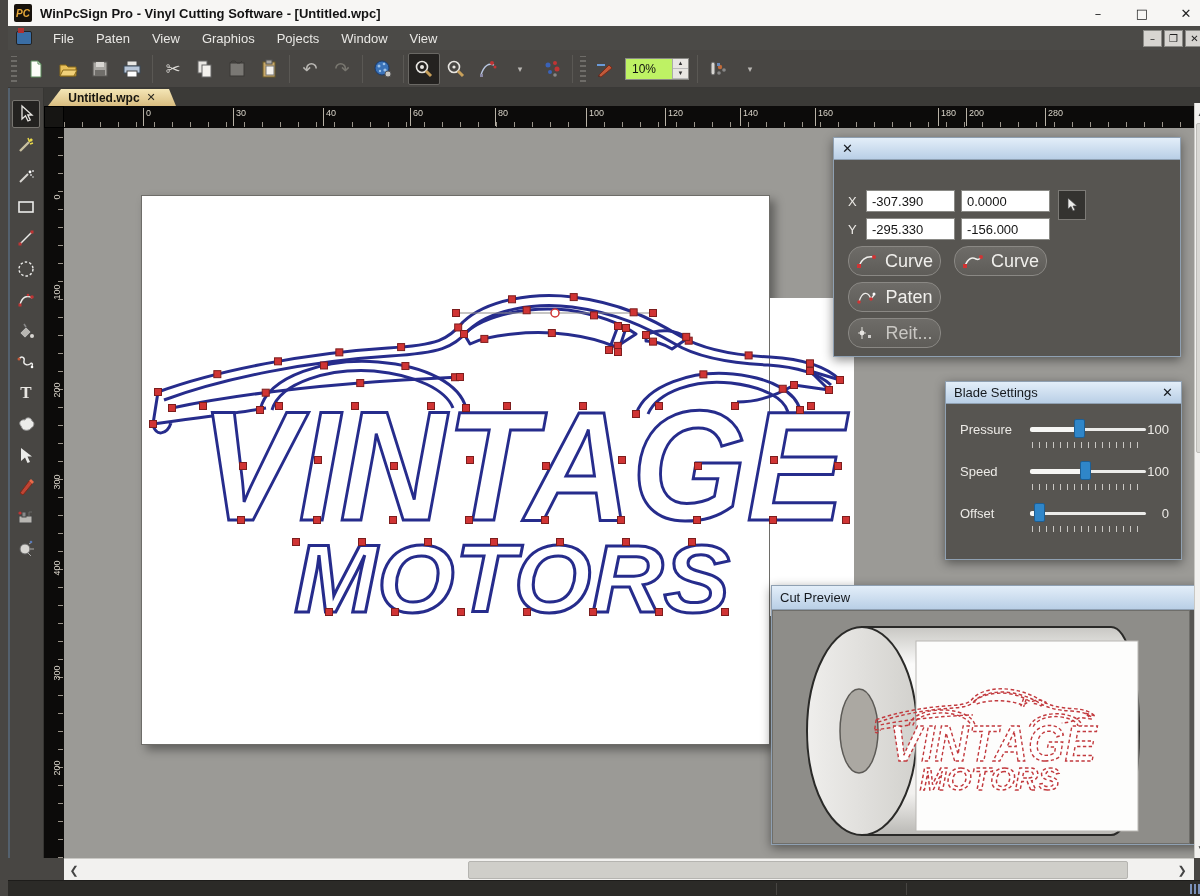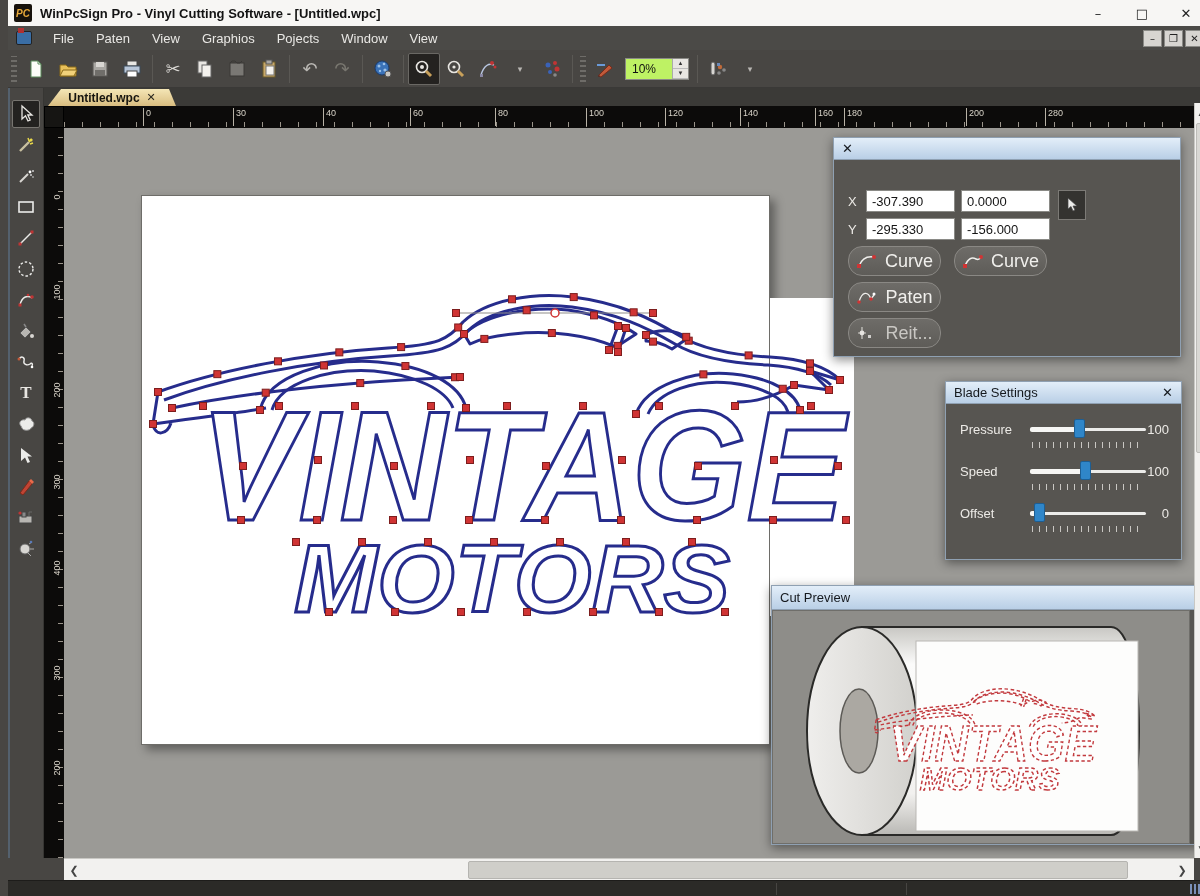--- a/index.html
+++ b/index.html
@@ -289,21 +289,21 @@
       <div class="ticks"></div>
       <div class="hlabel" style="left: 79px;">0</div>
       <div class="hlabel" style="left: 169px;">30</div>
       <div class="hlabel" style="left: 259px;">40</div>
       <div class="hlabel" style="left: 346px;">60</div>
       <div class="hlabel" style="left: 431px;">80</div>
       <div class="hlabel" style="left: 522px;">100</div>
       <div class="hlabel" style="left: 601px;">120</div>
       <div class="hlabel" style="left: 676px;">140</div>
       <div class="hlabel" style="left: 751px;">160</div>
-      <div class="hlabel" style="left: 780px;">180</div>
+      <div class="hlabel" style="left: 874px;">180</div>
       <div class="hlabel" style="left: 902px;">200</div>
       <div class="hlabel" style="left: 981px;">280</div>
     </div>
   <div class="abs" id="vruler">
       <div class="ticks"></div>
       <div class="vlabel" style="top: 64px;">0</div>
       <div class="vlabel" style="top: 159px;">100</div>
       <div class="vlabel" style="top: 257px;">200</div>
       <div class="vlabel" style="top: 349px;">300</div>
       <div class="vlabel" style="top: 435px;">400</div>

